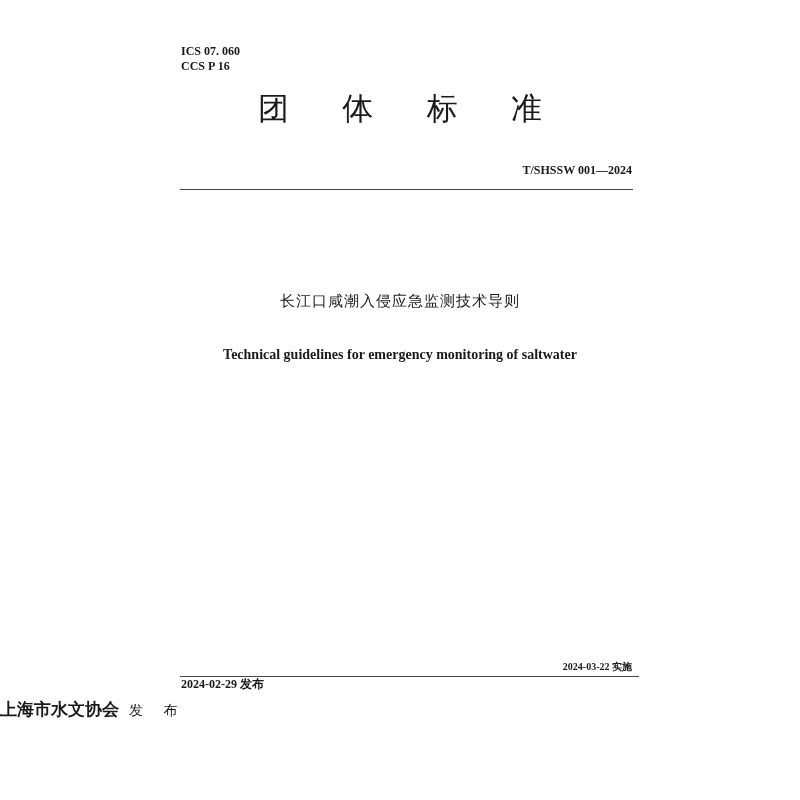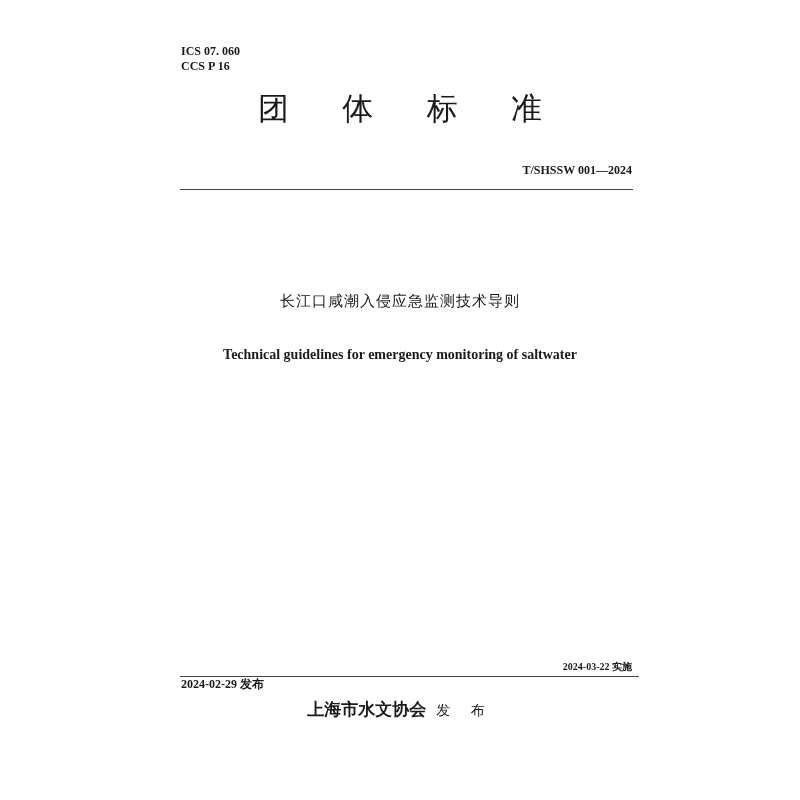--- a/index.html
+++ b/index.html
@@ -10,21 +10,21 @@
   .big-title { left:200px; top:88px; width:400px; height:46px; display:flex; justify-content:space-between;
                font-family: "DejaVu Sans", sans-serif; font-size:31px; padding:0 58px; box-sizing:border-box; }
   .std-no { right:168px; top:163px; font-size:12px; font-weight:bold; }
   .rule-top { left:180px; top:189px; width:453px; height:1px; background:#444; }
   .cn-title { left:0; width:800px; top:292px; text-align:center; font-family:"DejaVu Sans", sans-serif;
               font-size:15px; letter-spacing:1px; }
   .en-title { left:0; width:800px; top:345px; text-align:center; font-size:14px; font-weight:bold; line-height:20px; }
   .date-l { left:181px; top:660px; font-size:12px; font-weight:bold;margin-top:16px; }
   .date-r { right:168px; top:660px; font-size:10px; font-weight:bold; }
   .rule-bot { left:180px; top:676px; width:459px; height:1px; background:#444; }
-  .publisher { left:0; width:800px; top:698px; text-align:center; font-size:17px; font-weight:bold; }
+  .publisher { left:0; width:800px; top:698px; text-align:left; font-size:17px; font-weight:bold; }
   .publisher .act { font-size:14px; font-weight:normal; margin-left:10px; letter-spacing:8px; font-family:"DejaVu Sans", sans-serif; }
 </style>
 </head>
 <body>
 
 <div class="abs codes">
   <div>ICS 07. 060</div>
   <div>CCS P 16</div>
 </div>
 

